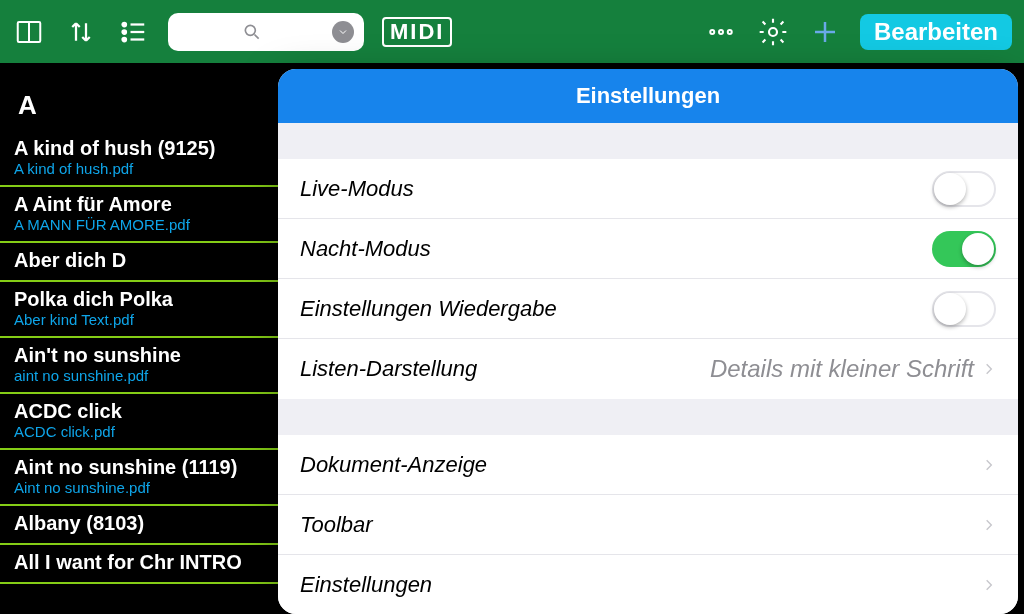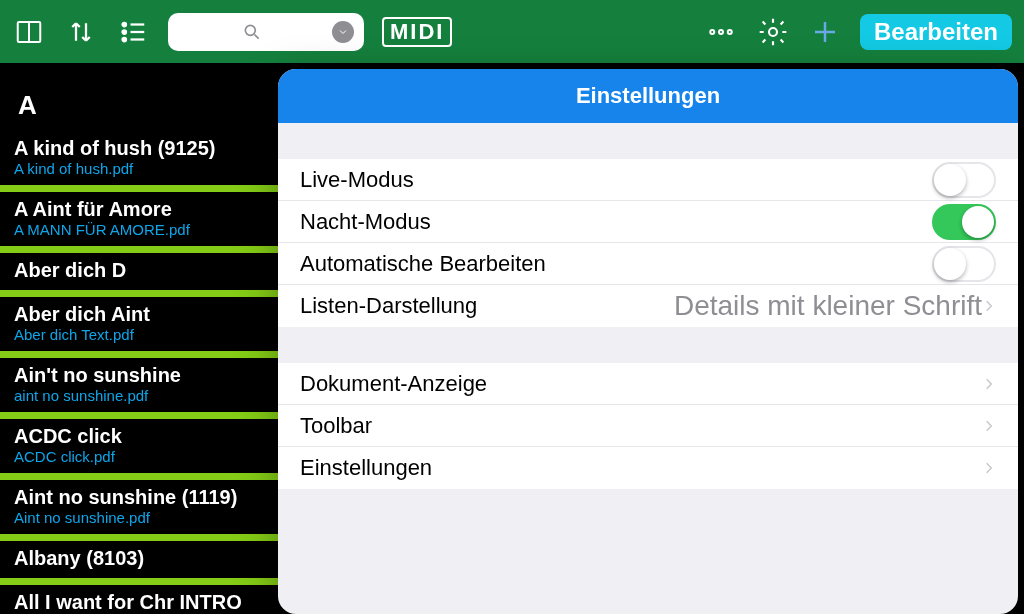--- a/index.html
+++ b/index.html
@@ -34,21 +34,21 @@
 
 
 .body { display:flex; height: 551px; background:#000; }
 
 
 .songlist { width: 278px; background:#000; color:#fff; position:relative; }
 .section-header {
   height: 68px; display:flex; align-items:flex-end; padding:0 18px 10px;
   font-size: 26px; font-weight:700;
 }
-.song-row { border-bottom:7px solid #84cc16; padding:6px 14px 8px; }
+.song-row { border-bottom:2px solid #84cc16; padding:6px 14px 8px; }
 .song-title { font-size:20px; font-weight:700; }
 .song-sub { font-size:15px; color:#0ea5e9; font-weight:400; }
 
 
 .popover-wrap {
   position:absolute; left:278px; top:63px;
   width: 746px; height: 551px;
 }
 .popover {
   position:absolute; top:6px; left:0; width:740px; height:545px;
@@ -59,26 +59,26 @@
   content:""; position:absolute; top:-20px; left:503px;
   border:14px solid transparent; border-bottom-color:#1784ec;
 }
 .pop-header{
   height:54px; background:#1784ec; color:#fff; font-size:22px; font-weight:700;
   display:flex; align-items:center; justify-content:center;
 }
 .pop-gap{ height:36px; background:#efeff4; }
 .pop-group{ background:#fff; }
 .pop-row{
-  height:42px; display:flex; align-items:center; padding:0 22px;
-  border-bottom:1px solid #e5e5ea; font-size:22px; color:#000;
+  height:60px; display:flex; align-items:center; padding:0 22px;
+  border-bottom:1px solid #e5e5ea; font-size:22px; color:#000;font-style:italic;
 }
 .pop-row:last-child{ border-bottom:0; }
 .pop-row .label{ flex:1; }
-.pop-row .detail{ color:#8e8e93; font-size:28px; }
+.pop-row .detail{ color:#8e8e93; font-size:24px; margin-right:8px; }
 
 .switch{
   width:64px; height:36px; border-radius:18px; position:relative; cursor:pointer;
 }
 .switch .knob{
   width:32px; height:32px; border-radius:50%; background:#fff;
   position:absolute; top:2px; box-shadow:0 2px 4px rgba(0,0,0,.3);
 }
 .switch.off{ background:#fff; border:2px solid #e5e5ea; }
 .switch.off .knob{ left:0; top:0; }
@@ -160,22 +160,22 @@
           <div class="song-sub">A kind of hush.pdf</div>
         </div>
         <div class="song-row">
           <div class="song-title">A Aint für Amore</div>
           <div class="song-sub">A MANN FÜR AMORE.pdf</div>
         </div>
         <div class="song-row">
           <div class="song-title">Aber dich D</div>
         </div>
         <div class="song-row">
-          <div class="song-title">Aber dich Aint</div>
-          <div class="song-sub">Aber dich Text.pdf</div>
+          <div class="song-title">Polka dich Polka</div>
+          <div class="song-sub">Aber kind Text.pdf</div>
         </div>
         <div class="song-row">
           <div class="song-title">Ain't no sunshine</div>
           <div class="song-sub">aint no sunshine.pdf</div>
         </div>
         <div class="song-row">
           <div class="song-title">ACDC click</div>
           <div class="song-sub">ACDC click.pdf</div>
         </div>
         <div class="song-row">
@@ -203,21 +203,21 @@
             <div class="knob"></div>
           </div>
         </div>
         <div class="pop-row">
           <div class="label">Nacht-Modus</div>
           <div class="switch on">
             <div class="knob"></div>
           </div>
         </div>
         <div class="pop-row">
-          <div class="label">Automatische Bearbeiten</div>
+          <div class="label">Einstellungen Wiedergabe</div>
           <div class="switch off">
             <div class="knob"></div>
           </div>
         </div>
         <div class="pop-row">
           <div class="label">Listen-Darstellung</div>
           <div class="detail">Details mit kleiner Schrift</div>
           <svg width="14" height="22" viewBox="0 0 24 24" class="chev">
             <polyline points="8 4 16 12 8 20" fill="none" stroke="#c7c7cc" stroke-width="2.4"></polyline>
           </svg>

